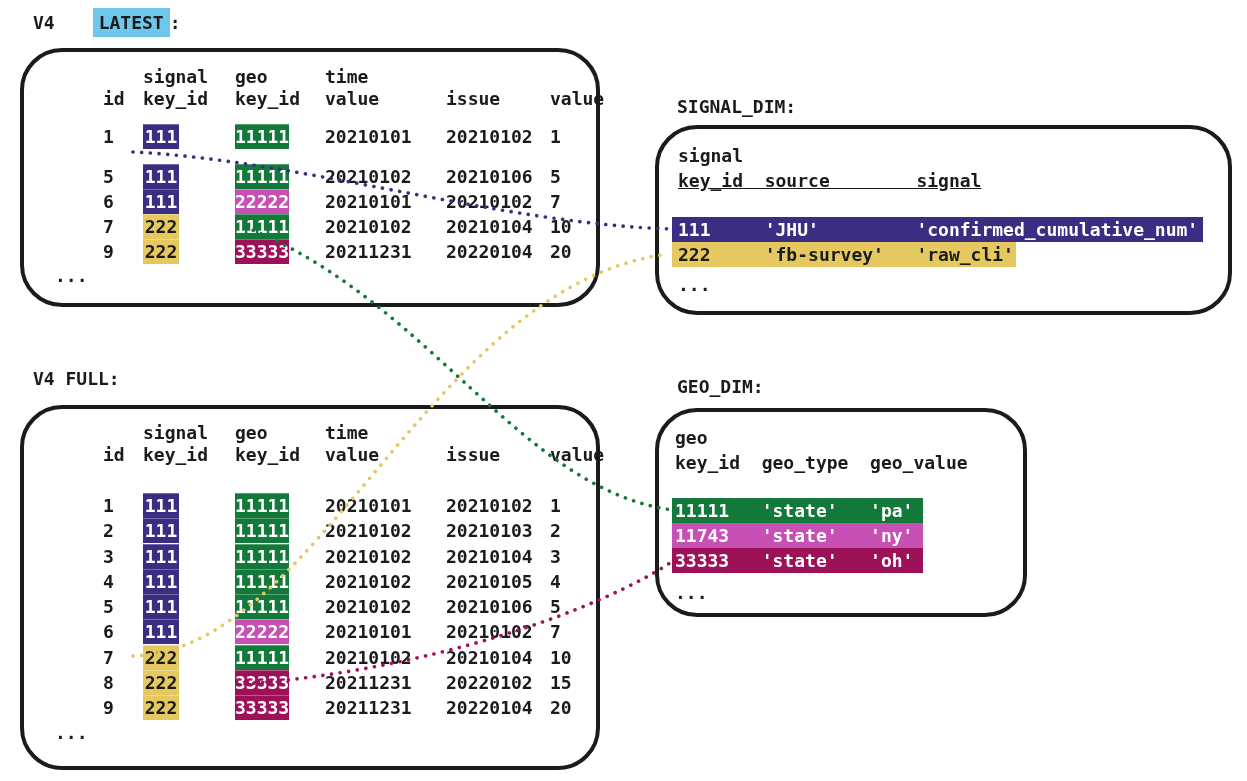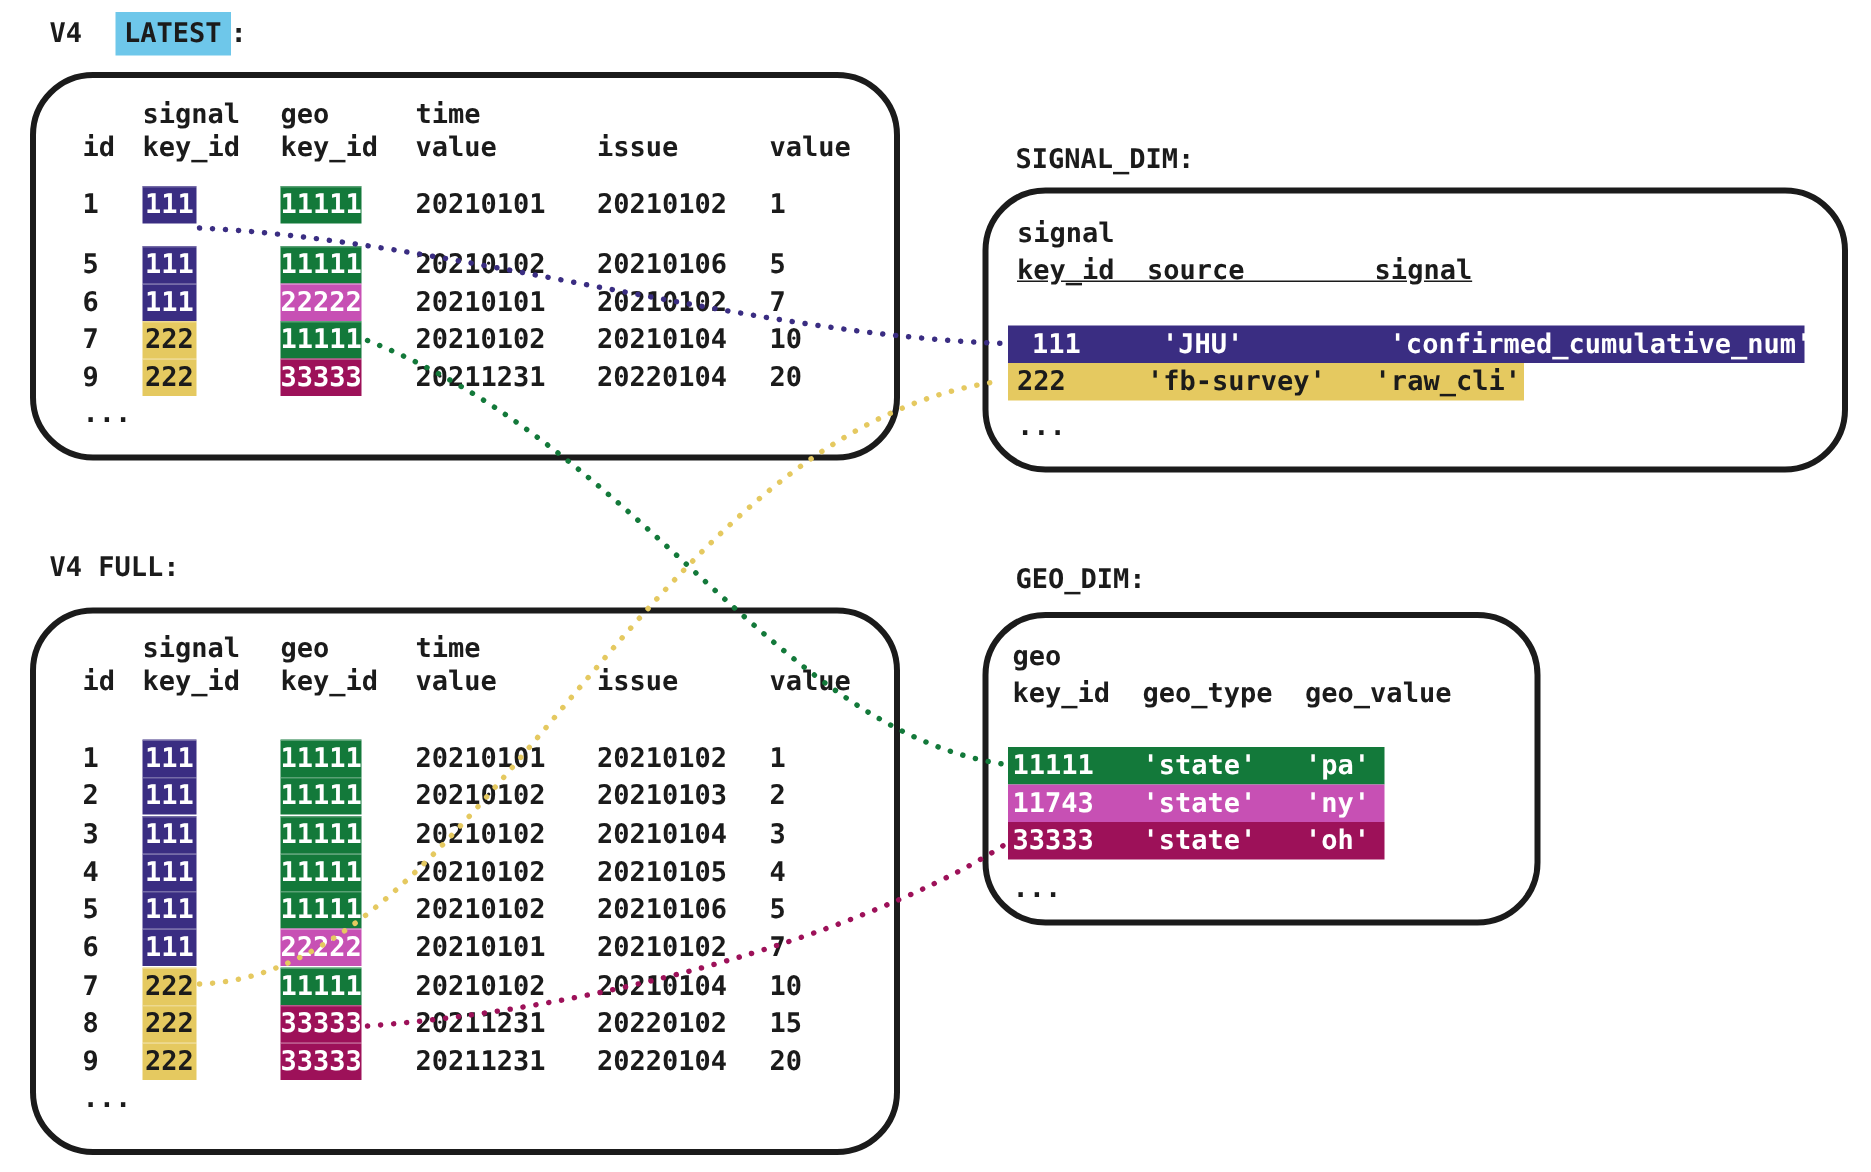--- a/index.html
+++ b/index.html
@@ -1,28 +1,28 @@
 <!DOCTYPE html>
 <html style="--c-purple: #3a2d82; --c-green: #13793a; --c-pink: #c750b4; --c-maroon: #9d1159; --c-yellow: #e5c960; --c-blue: #6ec7ea; --c-ink: #1b1b1b;"><head>
 <meta charset="utf-8">
 <style>
   html,body{margin:0;padding:0;background:#fff;}
   body{width:1247px;height:781px;position:relative;overflow:hidden;
        font-family:"DejaVu Sans Mono","Liberation Mono",monospace;
        font-weight:bold;color:#1b1b1b;}
   .panel{position:absolute;border:4px solid #1b1b1b;border-radius:42px;background:#fff;box-sizing:border-box;}
   .title{position:absolute;font-size:18px;line-height:25px;white-space:pre;}
-  .badge{display:inline-block;background:var(--c-blue);padding:0 6px;margin-left:22px;}
+  .badge{display:inline-block;background:var(--c-blue);padding:0 6px;margin-left:38px;}
   .trow{position:absolute;height:25px;line-height:25px;font-size:18px;white-space:pre;}
   .trow span{display:inline-block;vertical-align:top;height:25px;line-height:25px;white-space:pre;}
-  .c-id{width:40px;}
+  .c-id{width:40px;margin-left:48px;}
   .c-sig{width:36px;text-align:center;margin-right:56px;}
   .c-geo{width:54px;text-align:center;margin-right:36px;}
   .c-time{width:88px;margin-right:33px;}
-  .c-issue{width:88px;margin-right:27px;}
+  .c-issue{width:88px;margin-right:16px;}
   .c-val{width:60px;}
   .head .c-sig,.head .c-geo{text-align:left;background:none!important;}
   .cellbg{box-shadow:inset 0 1px 0 rgba(255,255,255,.3);}
   .bar{position:absolute;height:25px;line-height:25px;font-size:18px;white-space:pre;box-sizing:border-box;}
   .mono-line{position:absolute;height:25px;line-height:25px;font-size:18px;white-space:pre;}
   svg.overlay{position:absolute;left:0;top:0;pointer-events:none;}
   svg.overlay path{fill:none;stroke-width:3.6;stroke-linecap:round;stroke-dasharray:0.1 8.6;}
 </style>
 </head>
 <body>
@@ -56,21 +56,21 @@
 <div class="trow" style="left:55px;top:619px;"><span class="c-id">6</span><span class="c-sig cellbg" style="background: rgb(58, 45, 130); color: rgb(255, 255, 255);">111</span><span class="c-geo cellbg" style="background: rgb(199, 80, 180); color: rgb(255, 255, 255);">22222</span><span class="c-time">20210101</span><span class="c-issue">20210102</span><span class="c-val">7</span></div>
 <div class="trow" style="left:55px;top:645px;"><span class="c-id">7</span><span class="c-sig cellbg" style="background: rgb(229, 201, 96); color: rgb(27, 27, 27);">222</span><span class="c-geo cellbg" style="background: rgb(19, 121, 58); color: rgb(255, 255, 255);">11111</span><span class="c-time">20210102</span><span class="c-issue">20210104</span><span class="c-val">10</span></div>
 <div class="trow" style="left:55px;top:670px;"><span class="c-id">8</span><span class="c-sig cellbg" style="background: rgb(229, 201, 96); color: rgb(27, 27, 27);">222</span><span class="c-geo cellbg" style="background: rgb(157, 17, 89); color: rgb(255, 255, 255);">33333</span><span class="c-time">20211231</span><span class="c-issue">20220102</span><span class="c-val">15</span></div>
 <div class="trow" style="left:55px;top:695px;"><span class="c-id">9</span><span class="c-sig cellbg" style="background: rgb(229, 201, 96); color: rgb(27, 27, 27);">222</span><span class="c-geo cellbg" style="background: rgb(157, 17, 89); color: rgb(255, 255, 255);">33333</span><span class="c-time">20211231</span><span class="c-issue">20220104</span><span class="c-val">20</span></div>
 <div class="trow" style="left:55px;top:720px;">...</div>
 
 <div class="title" style="left:677px;top:94px;">SIGNAL_DIM:</div>
 <div class="panel" style="left:655px;top:125px;width:577px;height:190px;"></div>
 <div class="mono-line" style="left:678px;top:143px;">signal</div>
 <div class="mono-line" style="left:678px;top:168px;text-decoration:underline;">key_id  source        signal</div>
-<div class="bar" style="left: 672px; top: 217px; width: 531px; padding-left: 16px; background: rgb(58, 45, 130); color: rgb(255, 255, 255);">111     'JHU'         'confirmed_cumulative_num'</div>
+<div class="bar" style="left: 672px; top: 217px; width: 531px; padding-left: 6px; background: rgb(58, 45, 130); color: rgb(255, 255, 255);">111     'JHU'         'confirmed_cumulative_num'</div>
 <div class="bar" style="left: 672px; top: 242px; width: 344px; padding-left: 6px; background: rgb(229, 201, 96); color: rgb(27, 27, 27);">222     'fb-survey'   'raw_cli'</div>
 <div class="mono-line" style="left:678px;top:272px;">...</div>
 
 <div class="title" style="left:677px;top:374px;">GEO_DIM:</div>
 <div class="panel" style="left:655px;top:408px;width:372px;height:209px;"></div>
 <div class="mono-line" style="left:675px;top:425px;">geo</div>
 <div class="mono-line" style="left:675px;top:450px;">key_id  geo_type  geo_value</div>
 <div class="bar" style="left: 672px; top: 498px; width: 251px; padding-left: 3px; background: rgb(19, 121, 58); color: rgb(255, 255, 255);">11111   'state'   'pa'</div>
 <div class="bar" style="left: 672px; top: 523px; width: 251px; padding-left: 3px; background: rgb(199, 80, 180); color: rgb(255, 255, 255);">11743   'state'   'ny'</div>
 <div class="bar" style="left: 672px; top: 548px; width: 251px; padding-left: 3px; background: rgb(157, 17, 89); color: rgb(255, 255, 255);">33333   'state'   'oh'</div>

